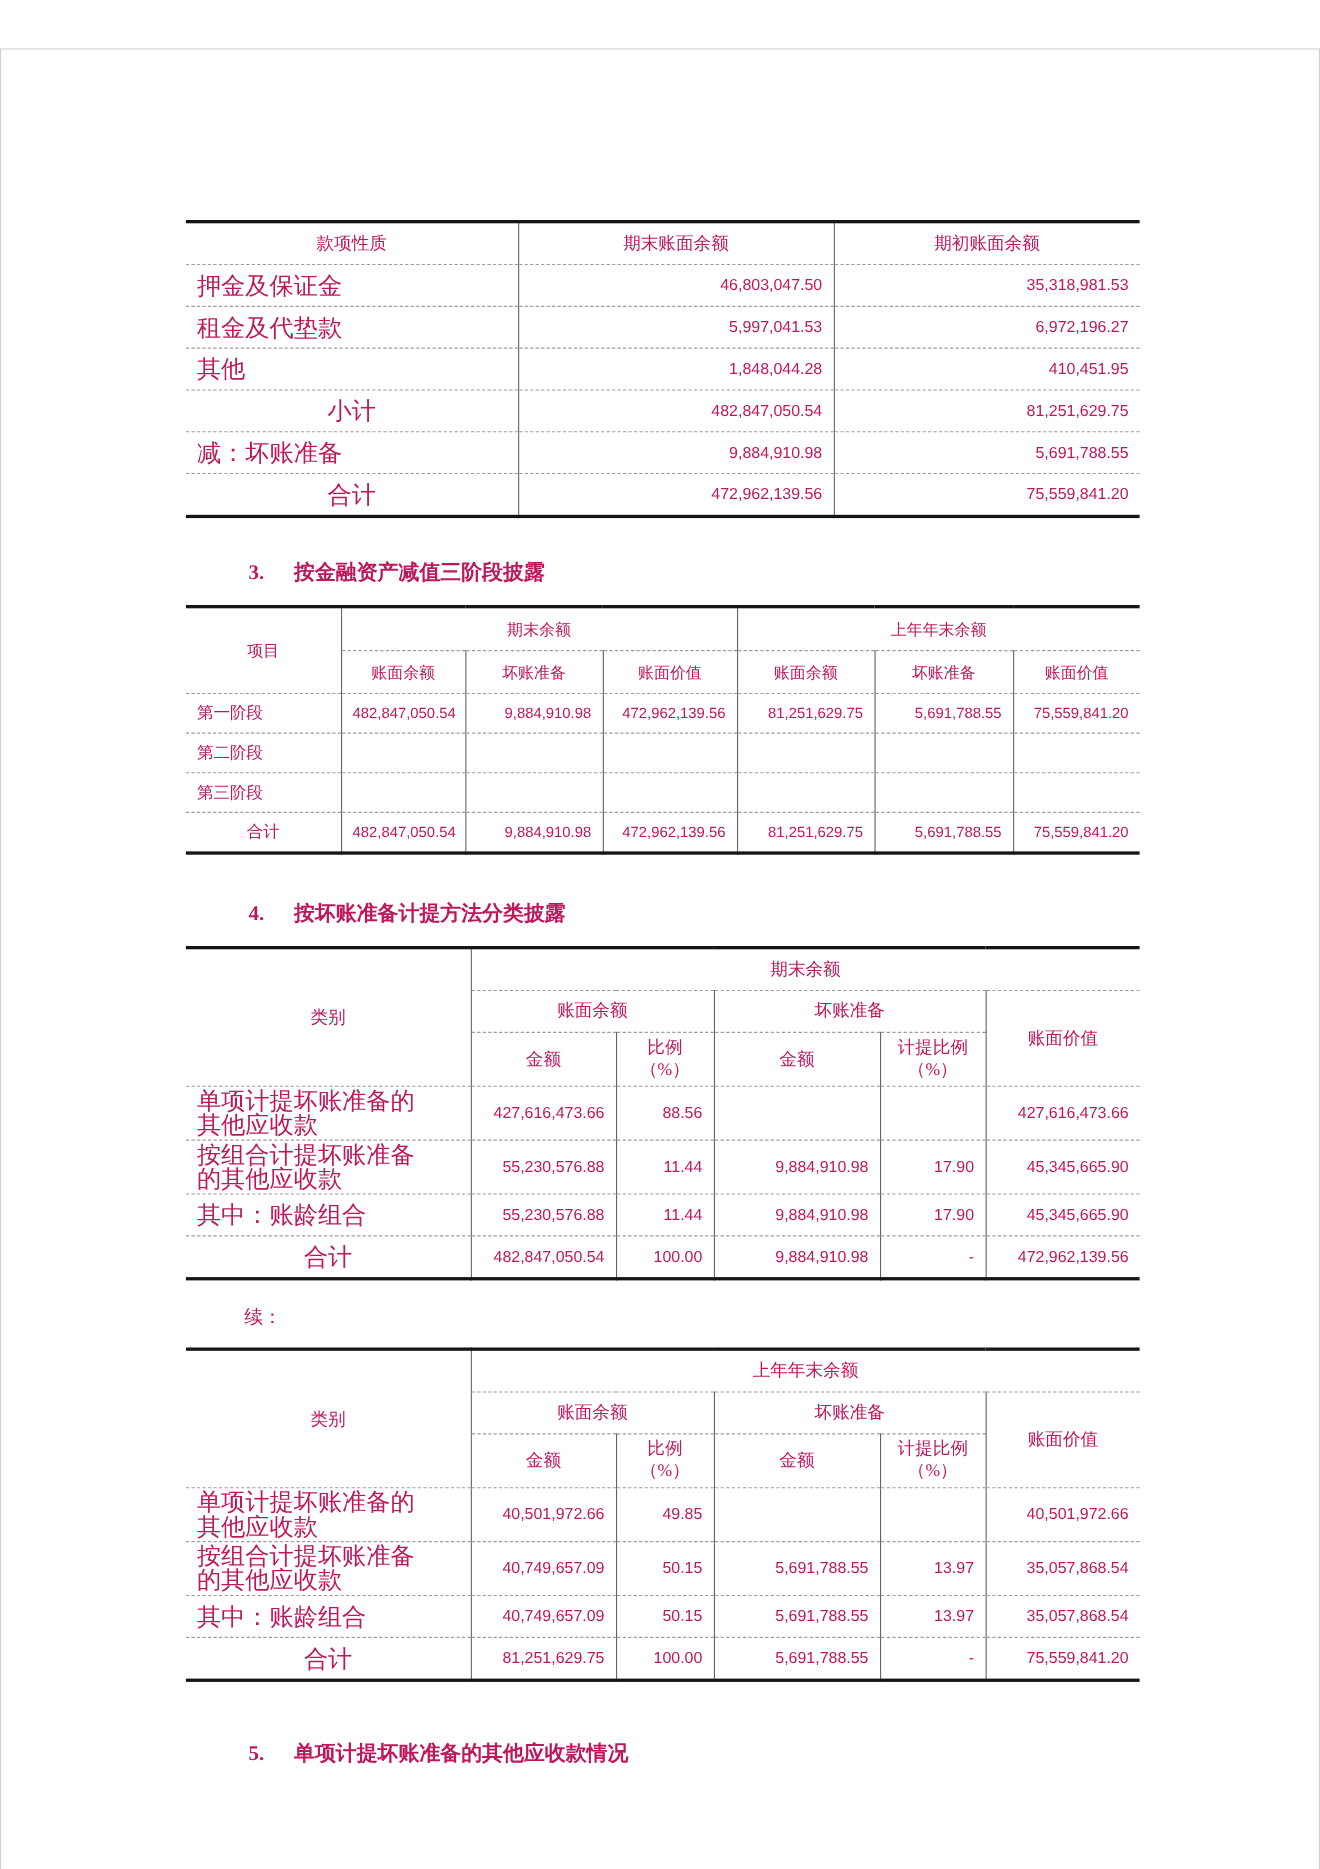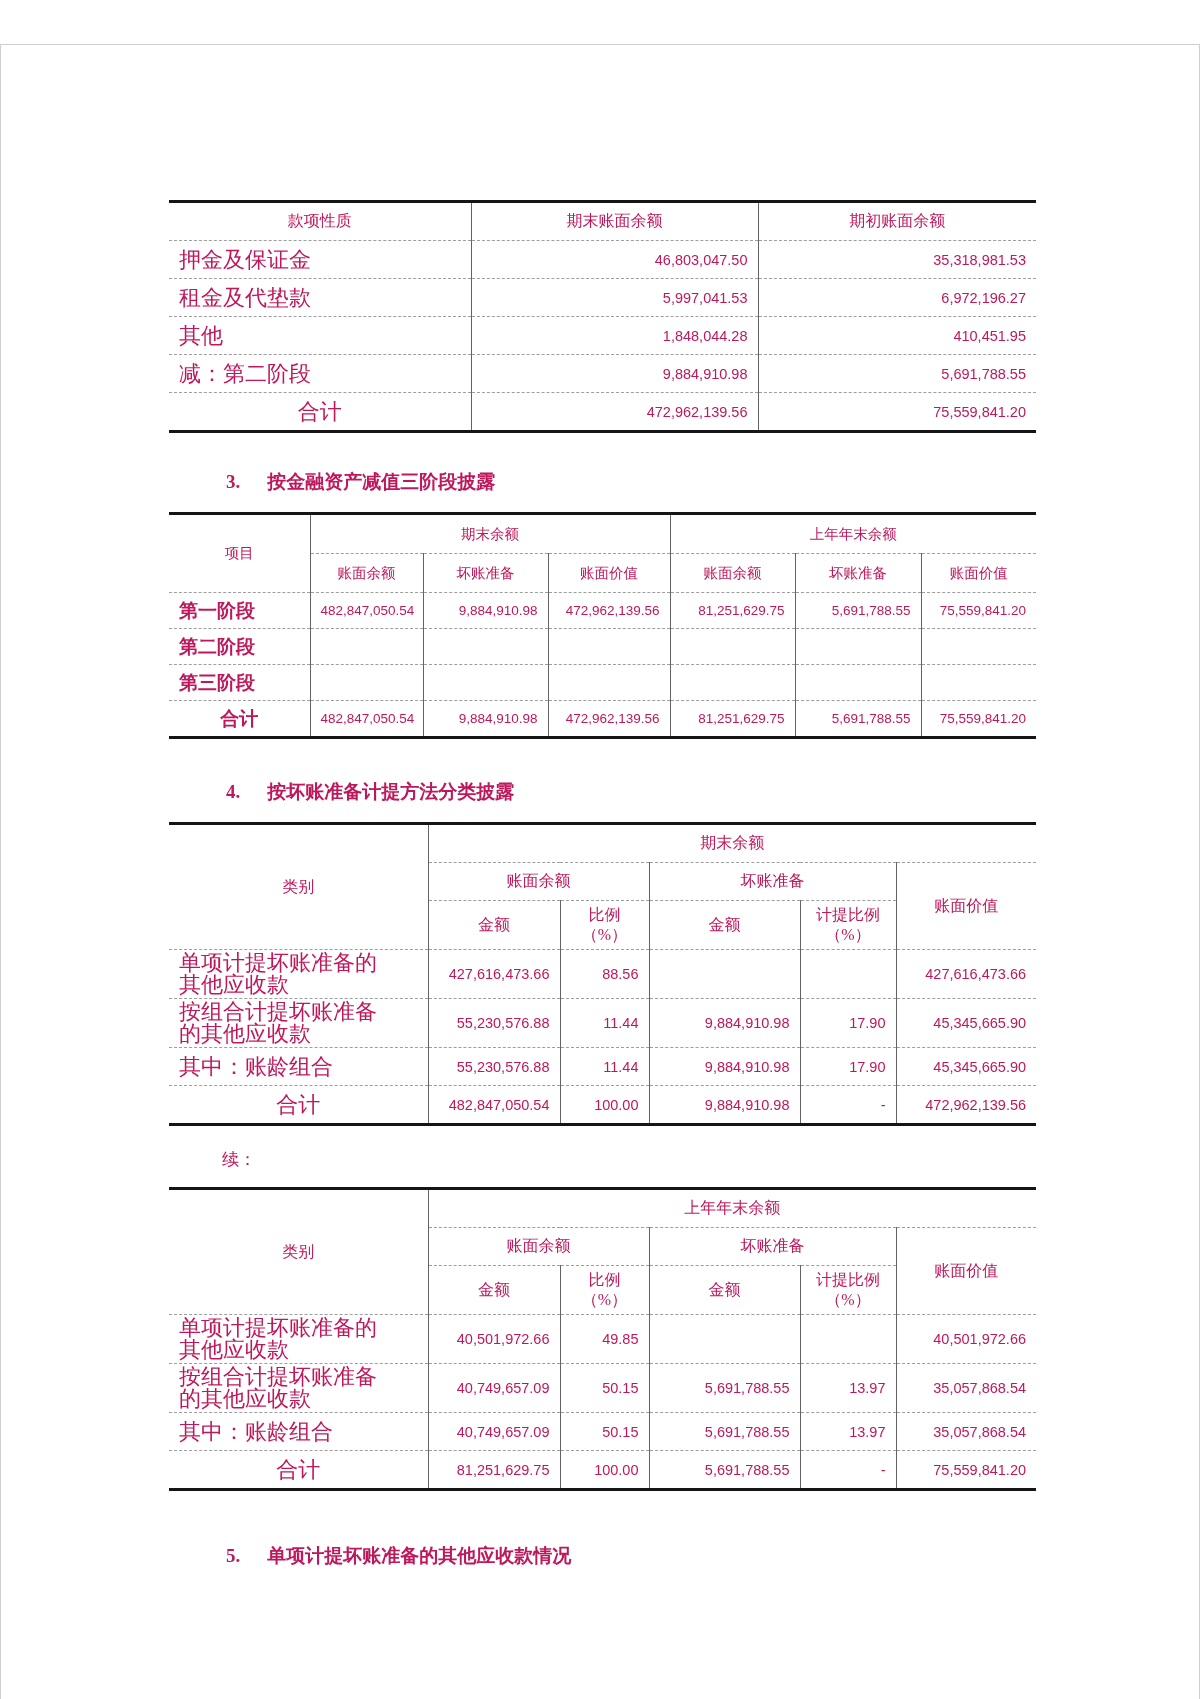--- a/index.html
+++ b/index.html
@@ -23,21 +23,21 @@
   .lab{font-family:"Liberation Serif","DejaVu Serif",serif;font-size:22px;text-align:left;line-height:22px;}
   .cen{text-align:center;}
   .num{font-size:14.5px;text-align:right;}
   
   .t1 tr.h1 td{height:33px;}
   .t1 td{height:33px;}
   
   .t3 tr.h1 td, .t3 tr.h2 td{height:34px;}
   .t3 td{height:31px;}
   .t3 .hdr{font-size:14.5px;}
-  .t3 .lab{font-size:19px;font-weight:bold;}
+  .t3 .lab{font-size:15px;}
   .t3 .num{font-size:13.5px;}
   
   .t4 tr.h1 td, .t4 tr.h2 td{height:33px;}
   .t4 tr.h3 td{height:44px;}
   .t4 td{height:33px;}
   .t4 .prewrap{white-space:pre-line;line-height:20px;text-align:center;}
   .w2{display:inline-block;width:202px;}
   .heading{
     font-family:"Liberation Serif","DejaVu Serif",serif;font-weight:bold;font-size:19px;
     padding-left:57px;display:flex;align-items:baseline;
@@ -78,21 +78,26 @@
         <td class="lab bl0">租金及代垫款</td>
         <td class="num">5,997,041.53</td>
         <td class="num">6,972,196.27</td>
       </tr>
       <tr>
         <td class="lab bl0">其他</td>
         <td class="num">1,848,044.28</td>
         <td class="num">410,451.95</td>
       </tr>
       <tr>
-        <td class="lab bl0">减：第二阶段</td>
+        <td class="lab cen bl0">小计</td>
+        <td class="num">482,847,050.54</td>
+        <td class="num">81,251,629.75</td>
+      </tr>
+      <tr>
+        <td class="lab bl0">减：坏账准备</td>
         <td class="num">9,884,910.98</td>
         <td class="num">5,691,788.55</td>
       </tr>
       <tr>
         <td class="lab cen bl0">合计</td>
         <td class="num">472,962,139.56</td>
         <td class="num">75,559,841.20</td>
       </tr>
     </tbody>
       </table>

